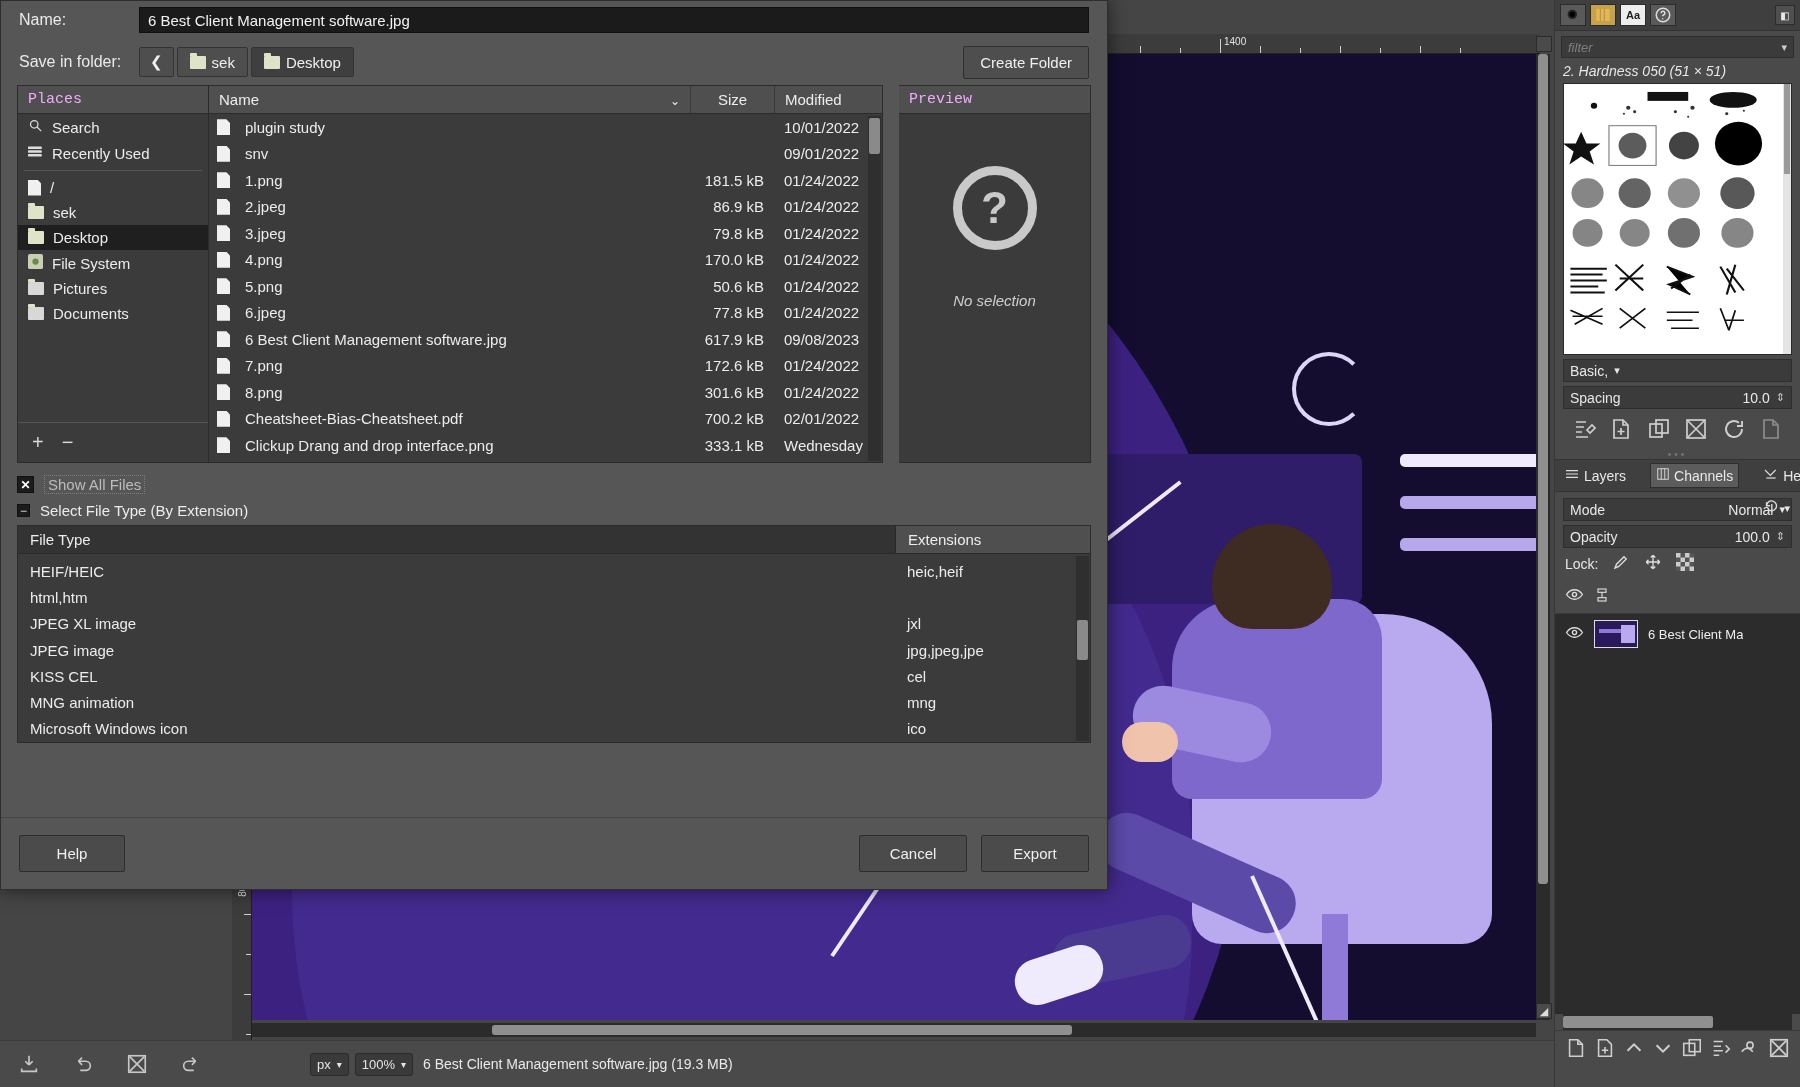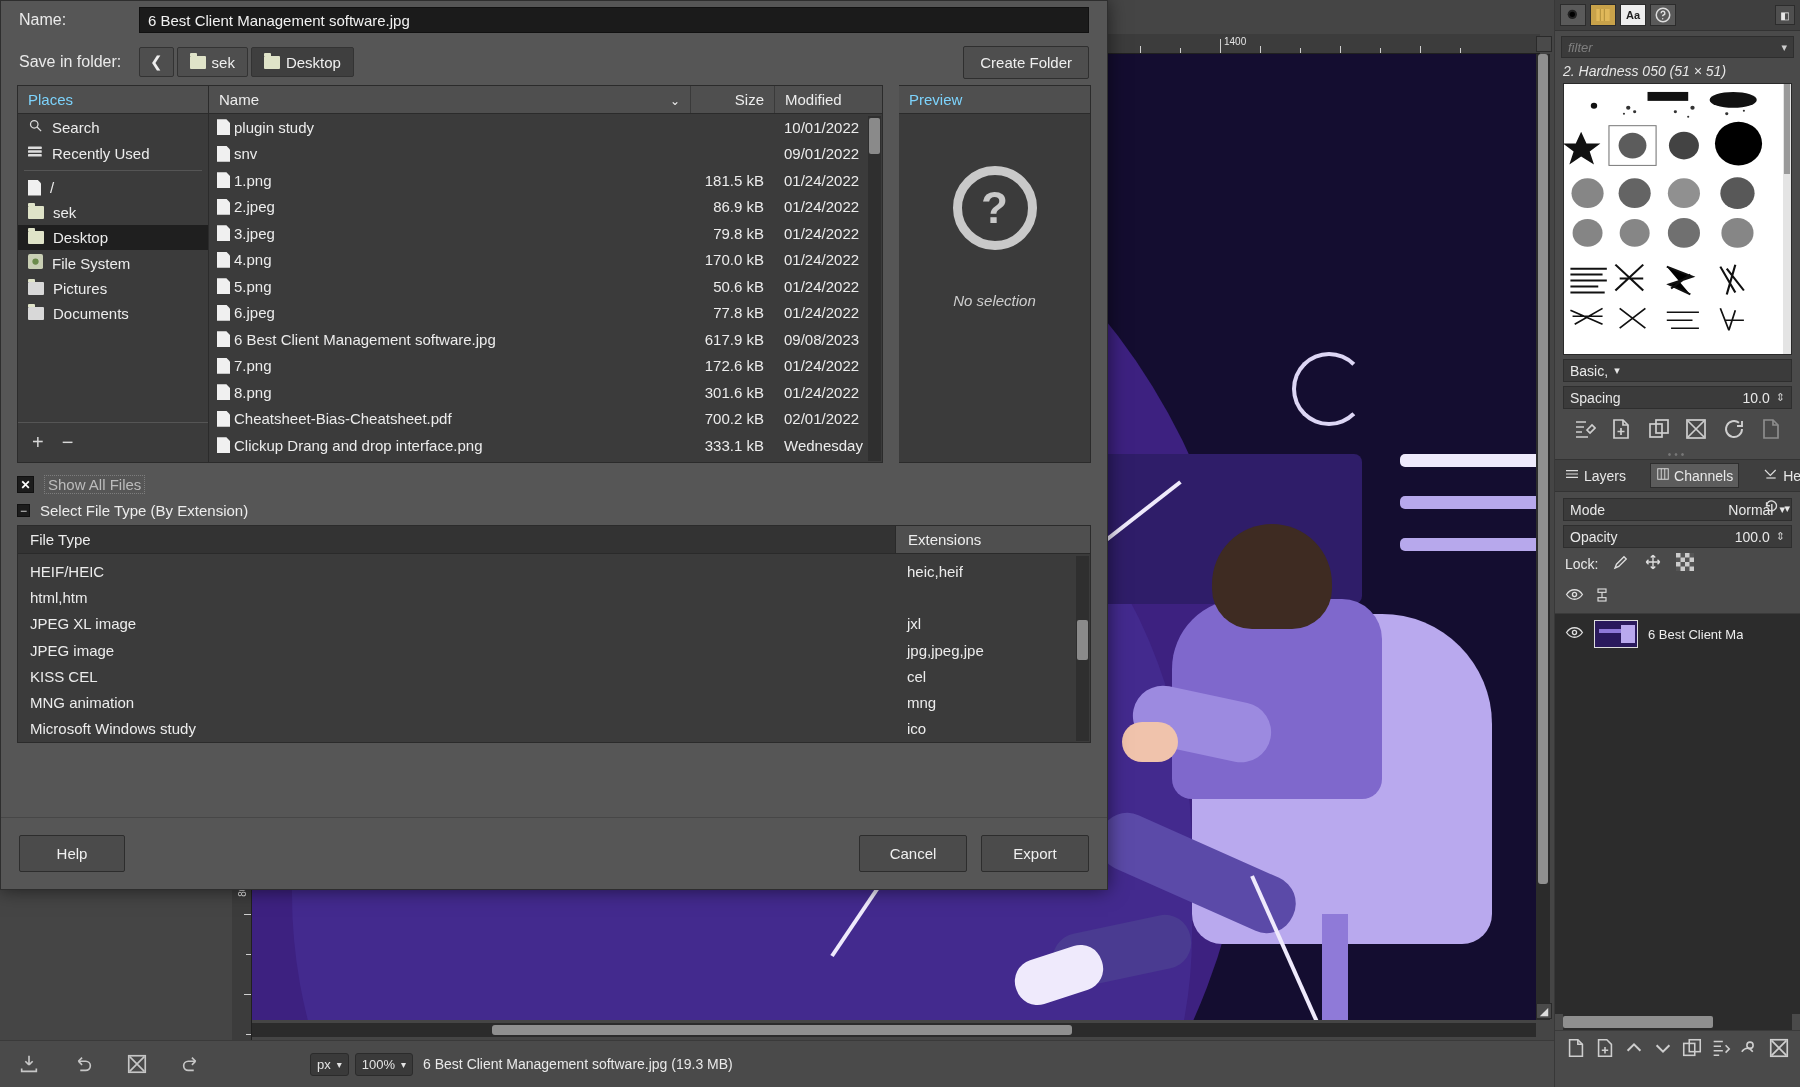--- a/index.html
+++ b/index.html
@@ -152,38 +152,38 @@
   .crumb { display:flex; align-items:center; gap:6px; background:#4e4e4e; border:1px solid #333;
     padding:5px 12px; font-size:15px; color:#efefef; border-radius:2px; }
   .crumb.back { padding:5px 10px; }
   .crumb.cur { background:#3f3f3f; }
   .create-folder { margin-left:auto; background:#4e4e4e; border:1px solid #2f2f2f;
     padding:7px 16px; font-size:15px; color:#efefef; border-radius:2px; }
 
   .panes { display:flex; gap:0; padding:0 16px; height:378px; }
   .places { width:192px; background:#3b3b3b; border:1px solid #2b2b2b; display:flex; flex-direction:column; }
   .pane-head { background:#4f4f4f; border-bottom:1px solid #2b2b2b; font-size:15px;
-    padding:5px 10px; color:#7dd3fc; }
+    padding:5px 10px; color:#f0abfc;font-family:Liberation Mono, monospace; }
   .place { display:flex; align-items:center; gap:9px; padding:4px 10px; font-size:15px; color:#ececec; }
   .place.sel { background:#1f1f1f; }
   .place-sep { height:1px; background:#555; margin:4px 6px; }
   .places-foot { margin-top:auto; display:flex; gap:18px; padding:8px 14px;
     border-top:1px solid #555; font-size:20px; color:#d8d8d8; }
 
   .filelist { flex:1; background:#3b3b3b; border:1px solid #2b2b2b; border-left:0;
     display:flex; flex-direction:column; position:relative; }
   .fl-head { display:flex; background:#4f4f4f; border-bottom:1px solid #2b2b2b; font-size:15px; }
   .fl-head div { padding:5px 10px; color:#ededed; }
   .col-name { flex:1; display:flex; align-items:flex-end; }
   .col-name .chev { margin-left:auto; font-size:12px; }
-  .col-size { width:84px; text-align:right; border-left:1px solid #3a3a3a; }
+  .col-size { width:84px; text-align:center; border-left:1px solid #3a3a3a; }
   .col-mod { width:108px; border-left:1px solid #3a3a3a; }
   .fl-body { flex:1; overflow:hidden; }
   .frow { display:flex; align-items:center; font-size:15px; height:26.5px; color:#ececec; }
-  .frow .n { flex:1; display:flex; align-items:center; gap:4px; padding-left:8px; }
+  .frow .n { flex:1; display:flex; align-items:center; gap:15px; padding-left:8px; }
   .frow .s { width:84px; text-align:right; padding-right:10px; }
   .frow .m { width:108px; padding-left:10px; }
   .fl-scroll { position:absolute; right:1px; top:30px; bottom:1px; width:13px; background:#2f2f2f; }
   .fl-scroll i { position:absolute; left:1px; top:2px; width:11px; height:36px; background:#8a8a8a; border-radius:2px; }
 
   .preview { width:192px; background:#3b3b3b; border:1px solid #2b2b2b; border-left:0;
     display:flex; flex-direction:column; align-items:center; margin-left:16px; }
   .preview .pane-head { width:100%; }
   .pv-q { margin-top:52px; width:84px; height:84px; border:9px solid #c9c9c9; border-radius:50%;
     display:flex; align-items:center; justify-content:center; font-size:44px; color:#c9c9c9; font-weight:bold; }
@@ -884,21 +884,21 @@
           </div>
           <div class="trow">
             <div class="c1">KISS CEL</div>
             <div class="c2">cel</div>
           </div>
           <div class="trow">
             <div class="c1">MNG animation</div>
             <div class="c2">mng</div>
           </div>
           <div class="trow">
-            <div class="c1">Microsoft Windows study</div>
+            <div class="c1">Microsoft Windows icon</div>
             <div class="c2">ico</div>
           </div>
         </div>
       <div class="tb-scroll">
           <i></i>
         </div>
     </div>
 
     <div class="dlg-foot">
       <div class="btn help">Help</div>

